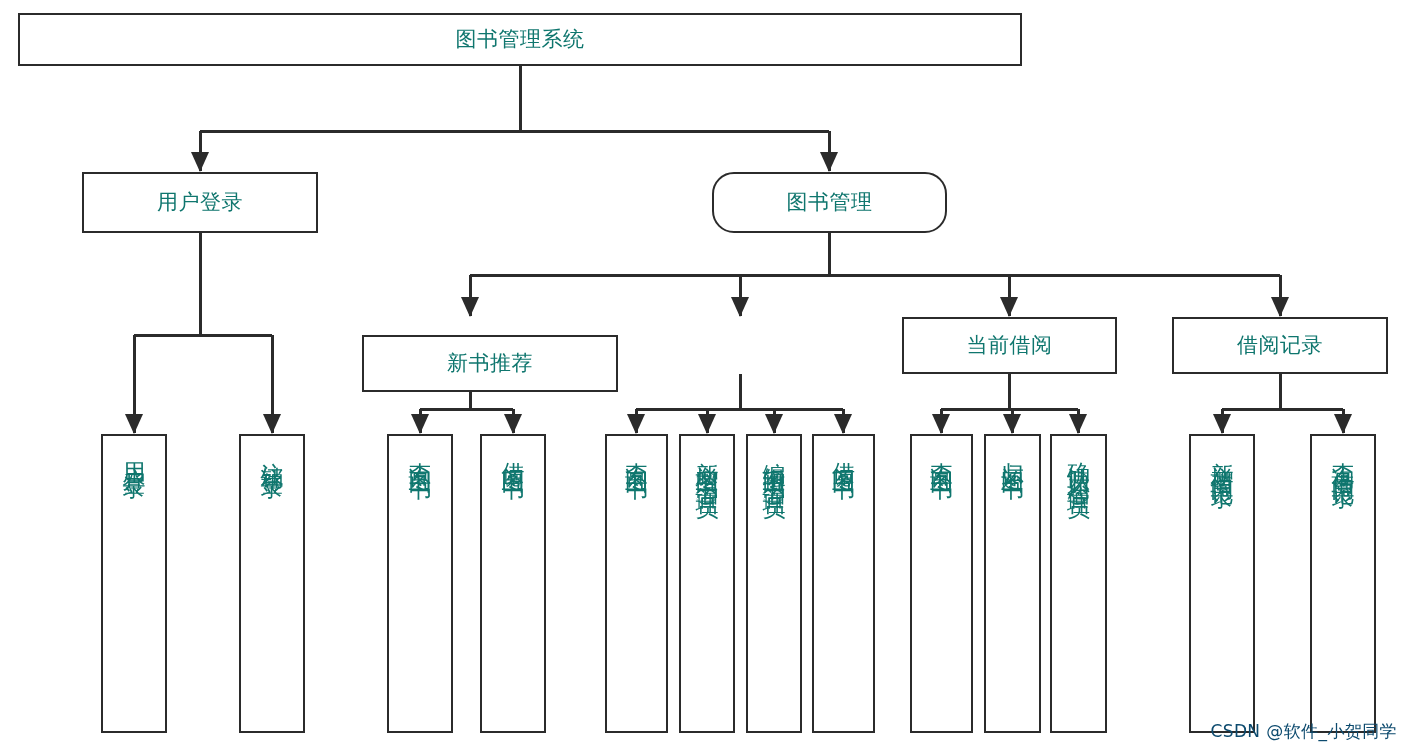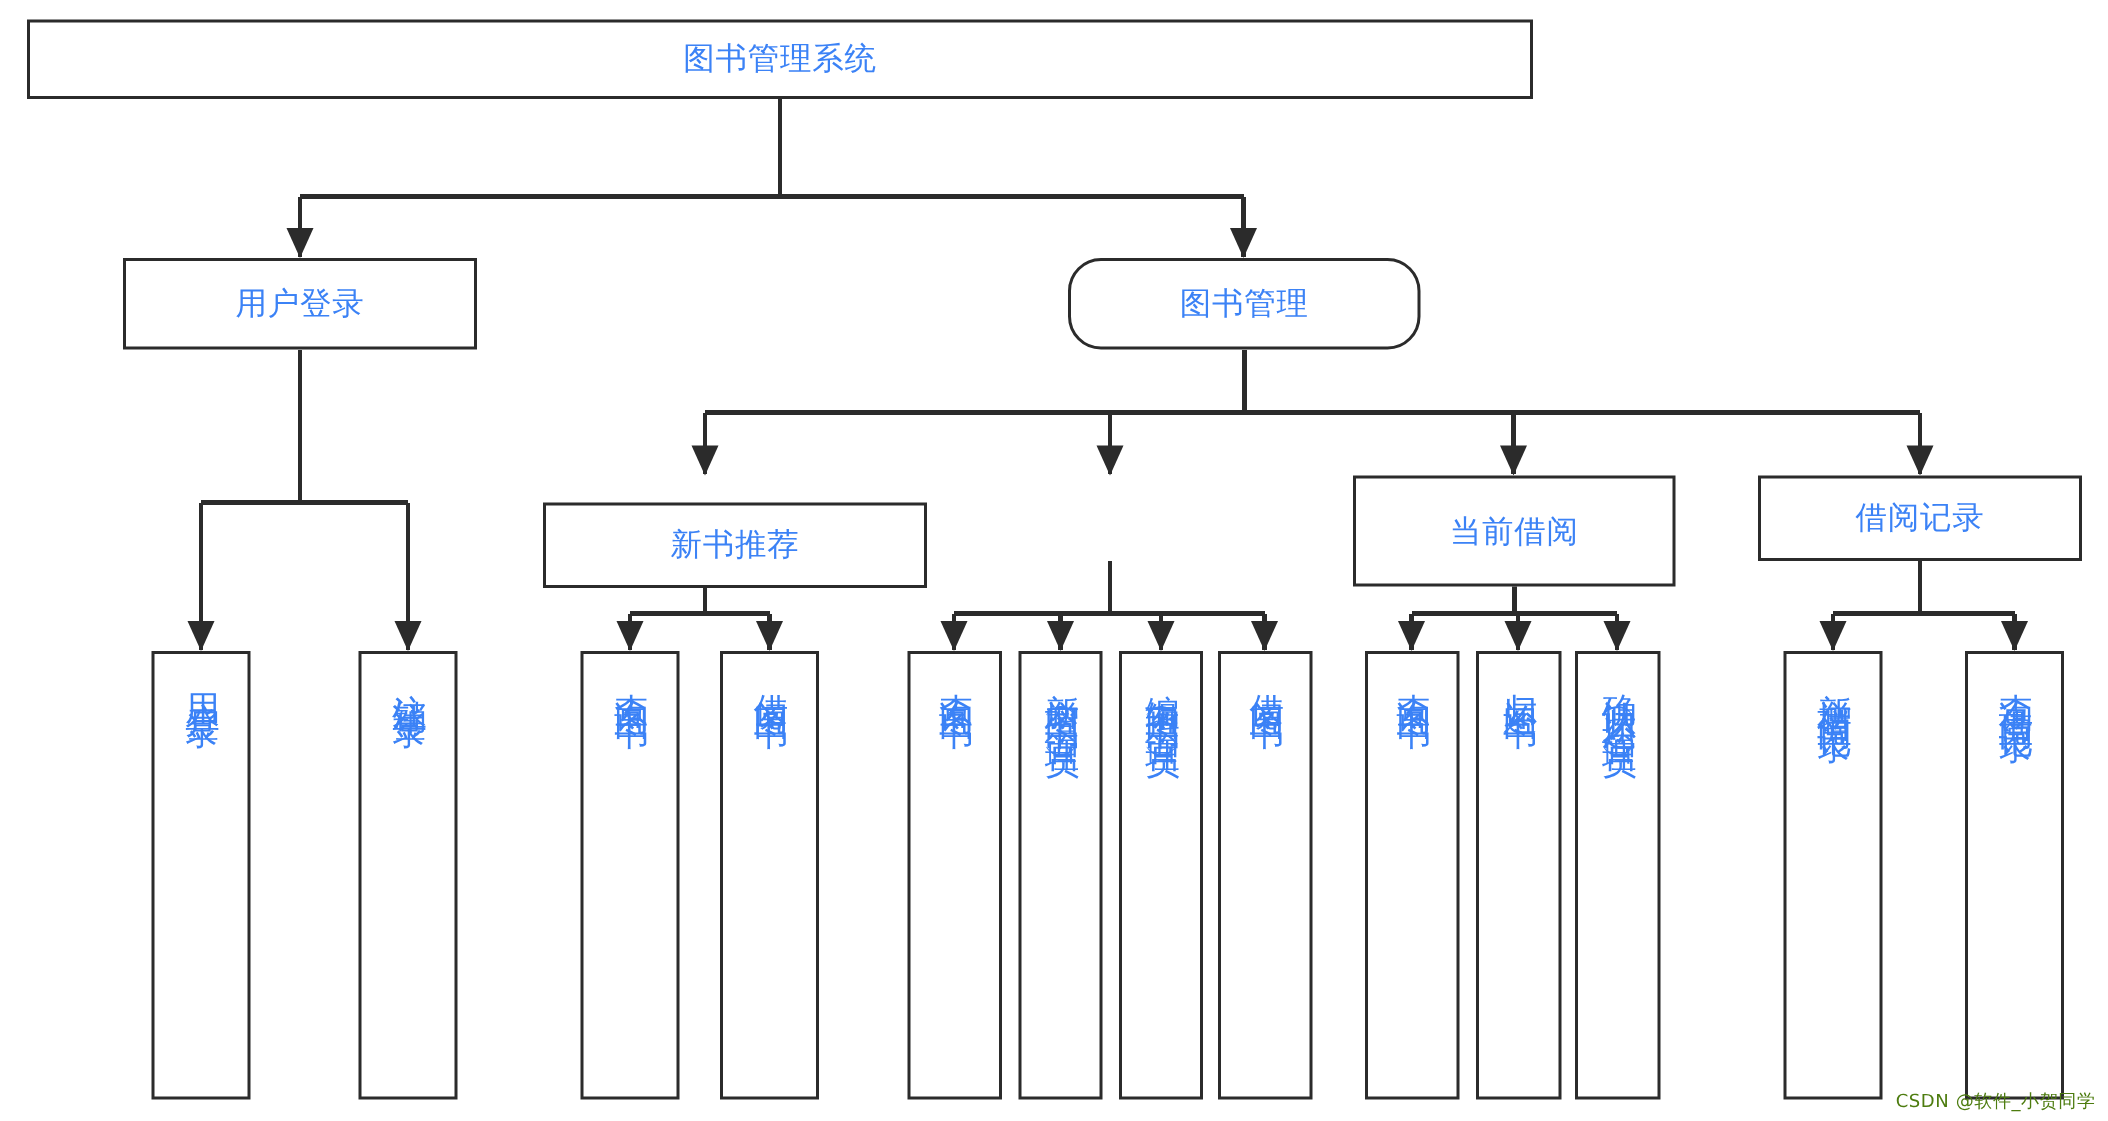--- a/index.html
+++ b/index.html
@@ -33,21 +33,21 @@
     background: #ffffff;
     display: flex;
     align-items: center;
     justify-content: center;
     color: #3a3a3a;
   }
   .node-label {
     display: block;
     text-align: left;
     line-height: 1.18;
-    color: #3b82f6;
+    color: #0f766e;
     white-space: nowrap;
   }
   
   .node.horiz .node-label {
     font-size: 21px;
     letter-spacing: 0.5px;
   }
   .node.root .node-label {
     font-size: 21px;
   }
@@ -62,22 +62,22 @@
     text-orientation: upright;
     font-size: 23px;
     line-height: 1;
     letter-spacing: 5px;
     white-space: nowrap;
   }
   #watermark {
     position: absolute;
     right: 8px;
     bottom: 4px;
-    font-size: 12px;
-    color: #4d7c0f;
+    font-size: 17px;
+    color: #0c4a6e;
     white-space: nowrap;
     letter-spacing: 0.4px;
   }
 </style>
 </head>
 <body>
 
 <div id="diagram-canvas">
 
   <svg id="edge-layer" viewBox="0 0 1405 747" xmlns="http://www.w3.org/2000/svg">
@@ -142,21 +142,21 @@
   <div class="node horiz" id="n-l2-0" style="left: 82px; top: 172px; width: 236px; height: 61px;">
     <span class="node-label">用户登录</span>
   </div>
   <div class="node horiz" id="n-l2-1" style="left: 712px; top: 172px; width: 235px; height: 61px; border-radius: 22px;">
     <span class="node-label">图书管理</span>
   </div>
 
   <div class="node horiz" id="n-l3-0" style="left: 362px; top: 335px; width: 256px; height: 57px;">
     <span class="node-label">新书推荐</span>
   </div>
-  <div class="node horiz" id="n-l3-2" style="left: 902px; top: 317px; width: 215px; height: 74px;">
+  <div class="node horiz" id="n-l3-2" style="left: 902px; top: 317px; width: 215px; height: 57px;">
     <span class="node-label">当前借阅</span>
   </div>
   <div class="node horiz" id="n-l3-3" style="left: 1172px; top: 317px; width: 216px; height: 57px;">
     <span class="node-label">借阅记录</span>
   </div>
 
   <div class="node vert" id="n-lf-0" style="left: 101px; top: 434px; width: 66px; height: 299px;">
     <span class="node-label">用户登录</span>
   </div>
   <div class="node vert" id="n-lf-1" style="left: 239px; top: 434px; width: 66px; height: 299px;">

